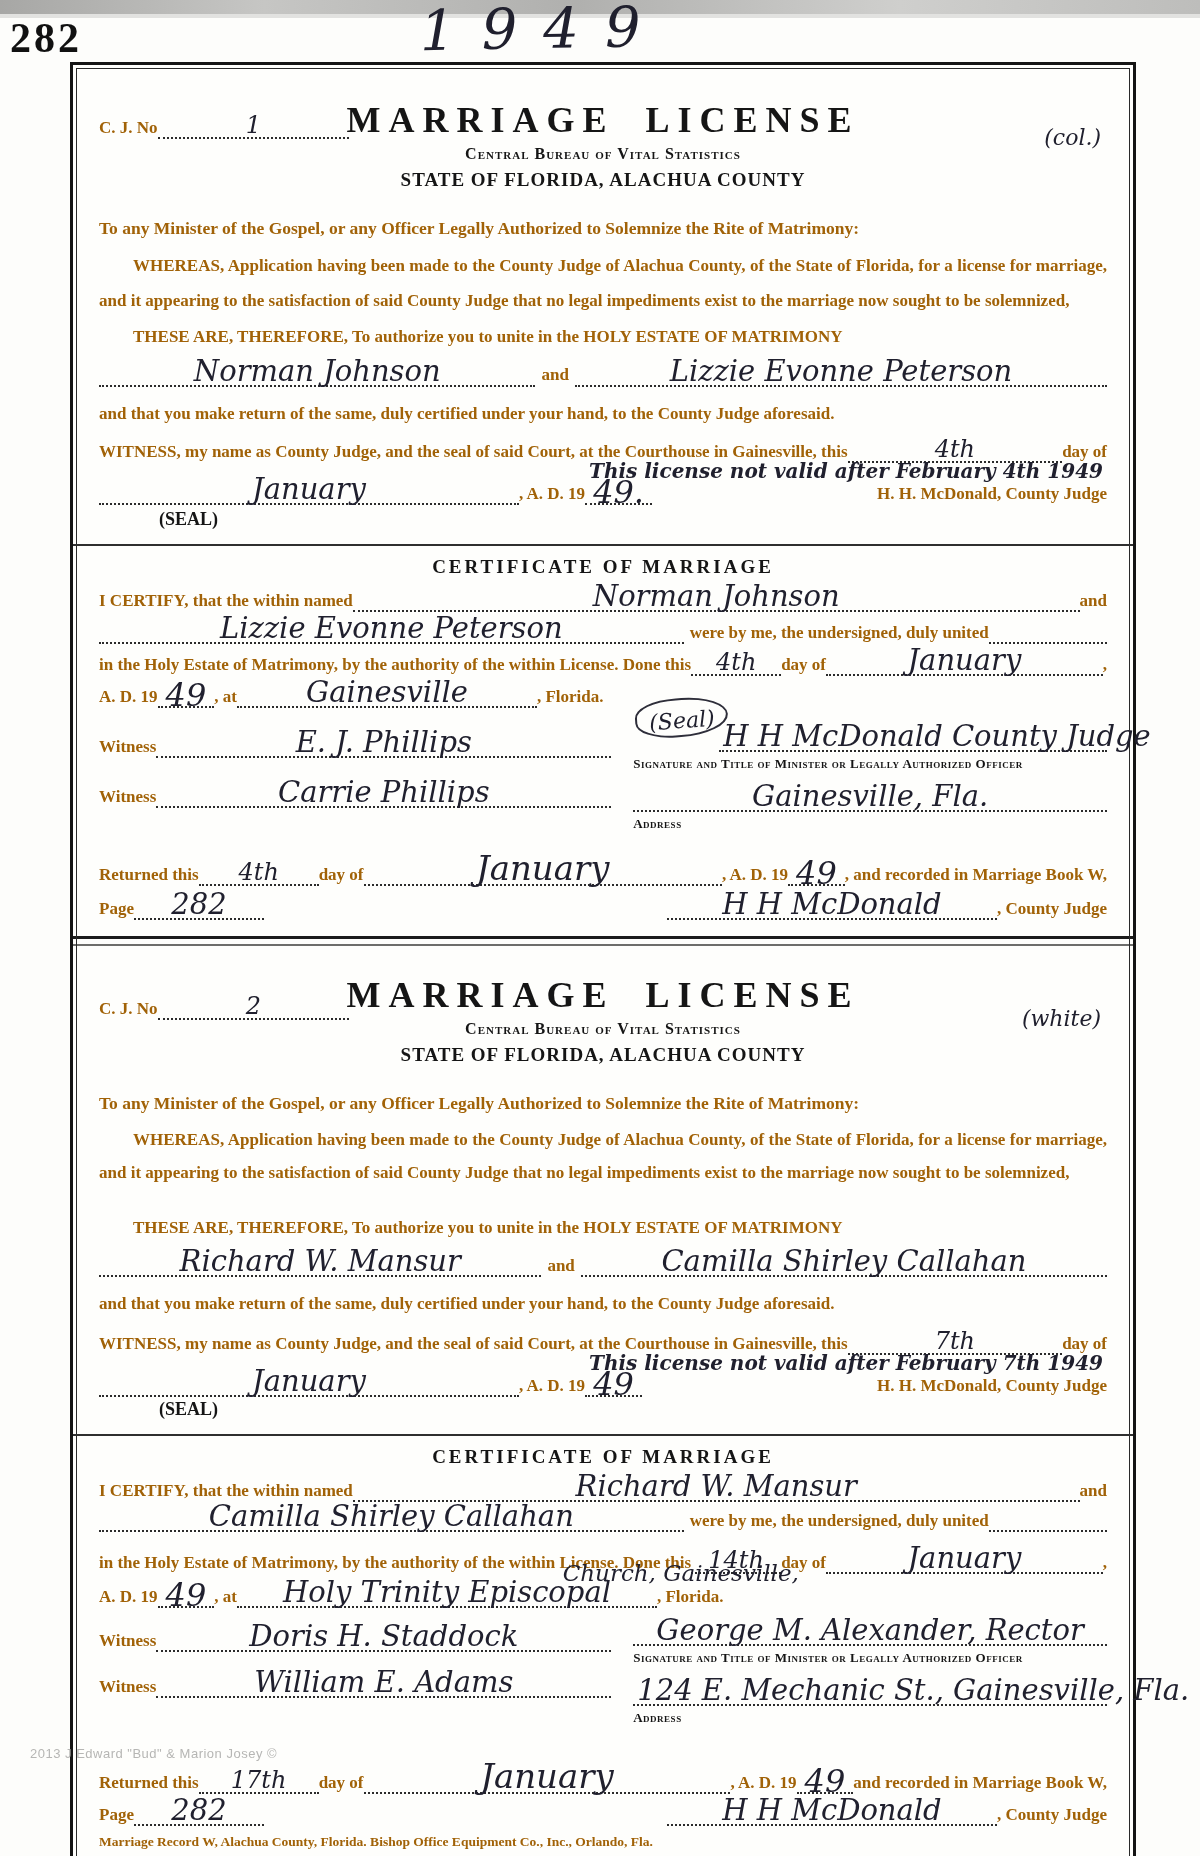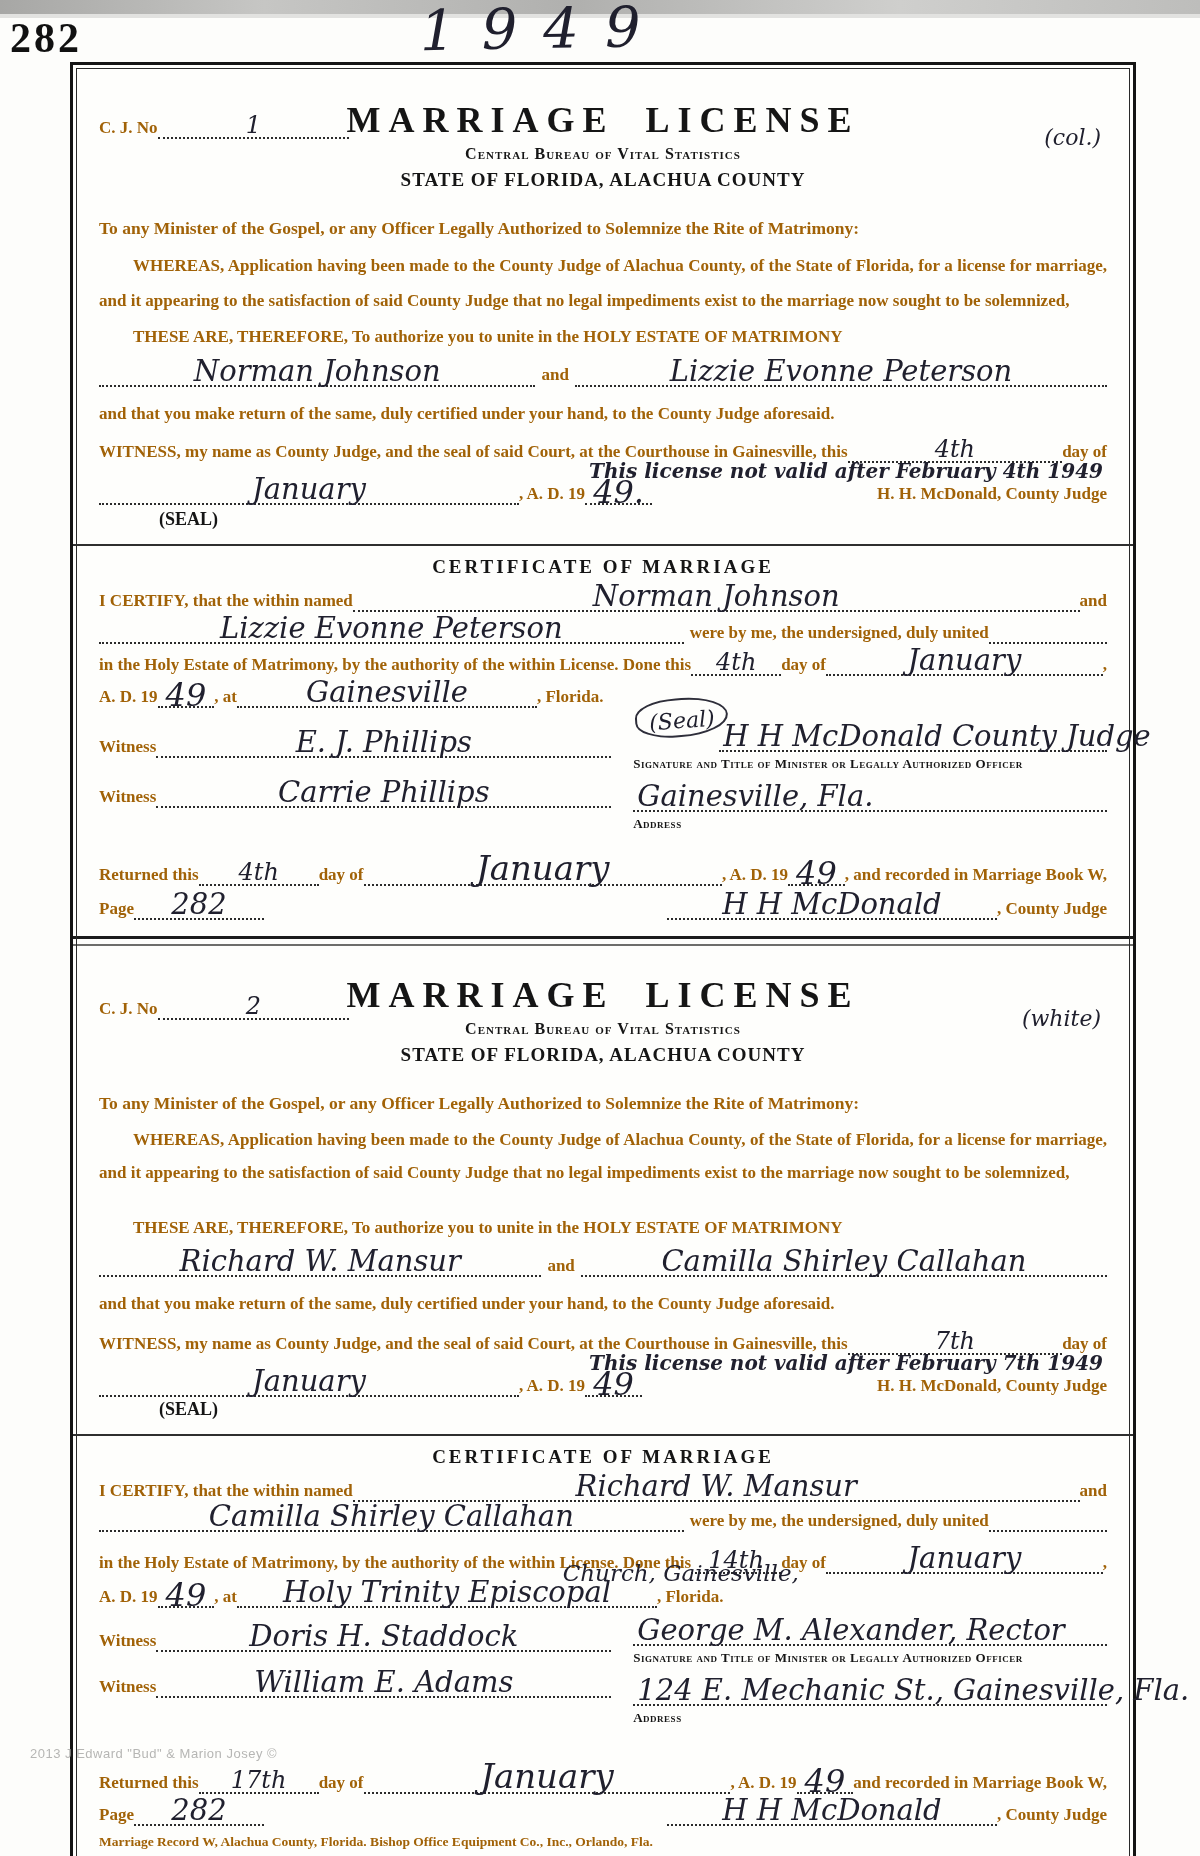--- a/index.html
+++ b/index.html
@@ -72,21 +72,21 @@
 
   .cert-title { margin:0; text-align:center; font-size:19px; font-weight:700; letter-spacing:3px; }
 
   .w90 { flex:0 0 90px; } .w120 { flex:0 0 120px; } .w130 { flex:0 0 130px; } .w300 { flex:0 0 300px; } .w330 { flex:0 0 330px; }
   .w420 { flex:0 0 420px; } .w58p { flex:0 0 58%; }
   .spacer { flex:1 1 auto; }
 
   .sig-grid { display:flex; }
   .wit-col { width:53%; padding-right:22px; box-sizing:border-box; }
   .sig-col { width:47%; position:relative; }
-  .sig-line { border-bottom:2px dotted #2b2b2b; }
+  .sig-line { border-bottom:2px dotted #2b2b2b; text-align:center; }
   .sig-indent { margin-left:86px; }
   .caption { text-align:left; font-size:13px; font-weight:700; font-variant:small-caps;
     letter-spacing:.5px; margin-top:4px; }
   .seal-circle { position:absolute; left:2px; top:-16px; border:2px solid #2e2e3a;
     border-radius:48% 52% 55% 45%; padding:8px 12px 2px; font-size:22px;
     transform:rotate(-4deg); }
   .place-above { position:absolute; left:46%; top:-24px; font-size:23px; white-space:nowrap; }
 
   .footer-line { margin-top:auto; padding-bottom:5px; font-size:13.5px; font-weight:700; }
 

